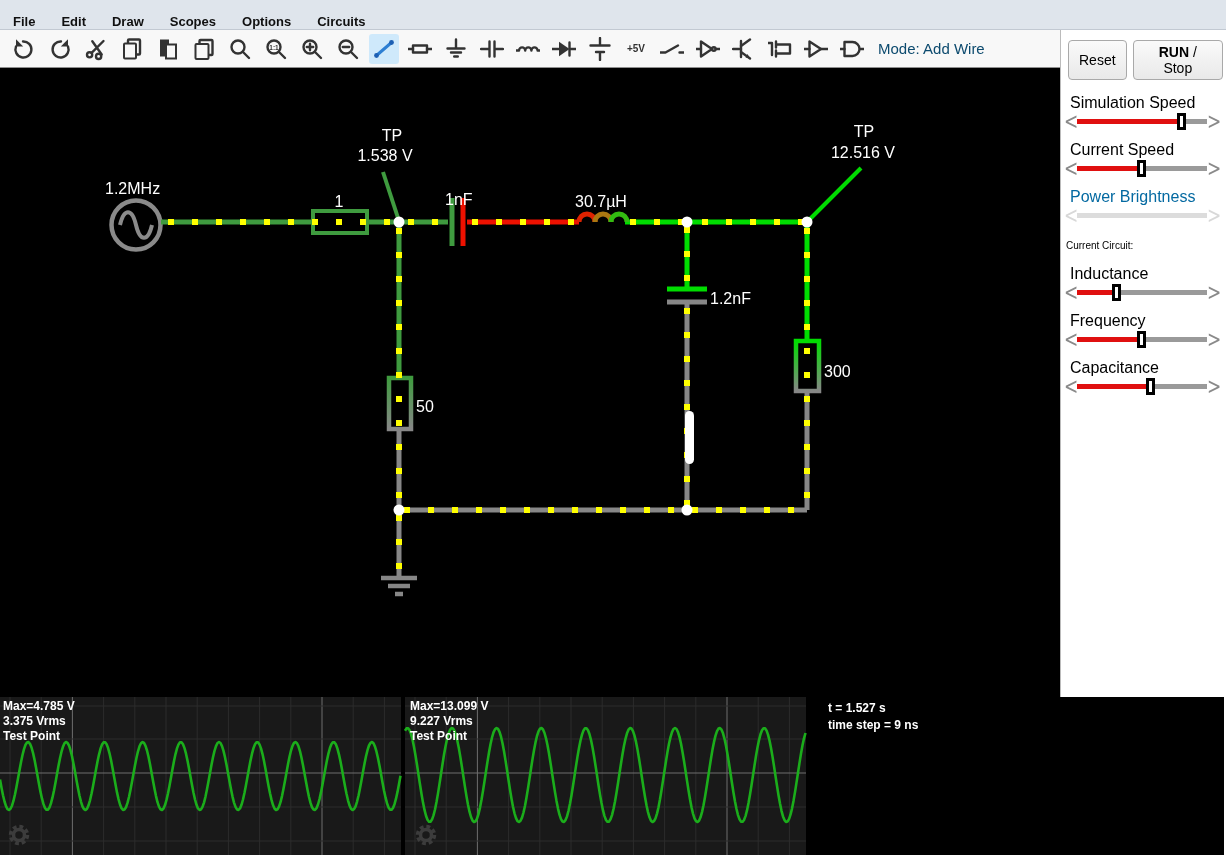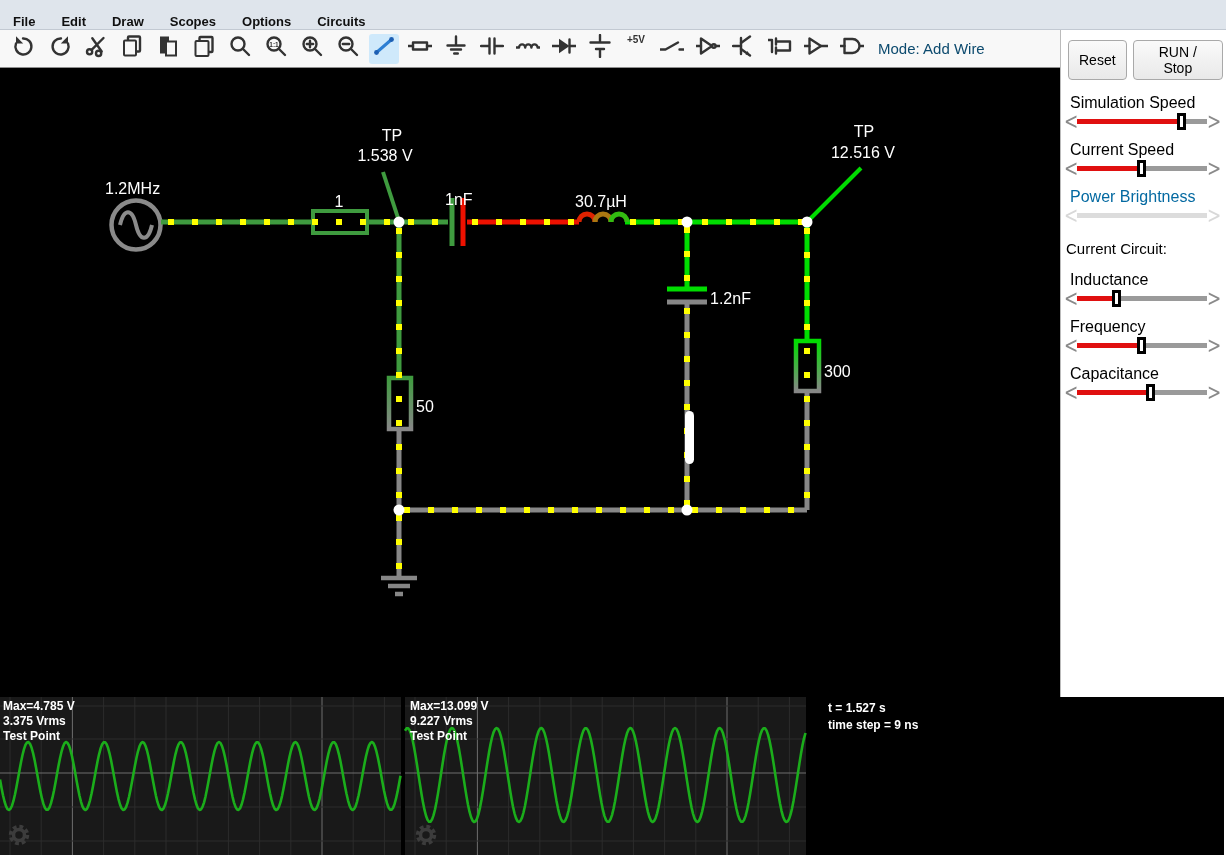--- a/index.html
+++ b/index.html
@@ -8,48 +8,48 @@
   #app { position:relative; width:1226px; height:855px; background:#fff; }
 
   
   #menubar { position:absolute; left:0; top:0; width:1226px; height:30px;
     background:#dfe5ec; border-bottom:1px solid #c2c9d2; display:flex; align-items:flex-end; }
   .menu-item { font-size:13px; font-weight:bold; color:#101010; padding:0 13px; cursor:default; }
 
   
   #toolbar { position:absolute; left:0; top:30px; width:1060px; height:38px;
     background:#f8f8f8; border-bottom:1px solid #8f8f8f; display:flex; align-items:center; padding-left:6px; }
-  .tbtn { width:30px; height:30px; margin:0 3px; display:flex; align-items:flex-start; justify-content:center;
+  .tbtn { width:30px; height:30px; margin:0 3px; display:flex; align-items:center; justify-content:center;
     border-radius:3px; }
   .tbtn svg { display:block; }
   .tbtn.selected { background:#cfe9fb; }
   .ticon { stroke:#333; fill:none; stroke-width:2.4; stroke-linecap:round; stroke-linejoin:round; }
   #mode-label { font-size:15px; color:#0c4a6e; margin-left:8px; white-space:nowrap; }
   .plus5v { font-size:10px; font-weight:bold; color:#333; }
 
   
   #side-panel { position:absolute; left:1060px; top:30px; width:166px; height:825px;
     background:#fff; border-left:1px solid #bbb; padding:8px 3px 0 3px; }
   #btn-row { display:flex; gap:6px; margin:2px 0 14px 4px;border-radius:7px; }
   .btn { font-size:14px; color:#000; background:linear-gradient(#fafafa,#e9e9e9);
     border:1px solid #a9a9a9; border-radius:4px; padding:3px 10px; cursor:pointer; }
-  .btn b { font-weight:normal;text-align:center; }
+  .btn b { font-weight:bold;text-align:center; }
   .slider-group { margin-bottom:11px; }
   .slider-label { font-size:16px; color:#000; margin-left:6px; }
   .slider-group.disabled .slider-label { color:#0369a1; }
   .slider-row { display:flex; align-items:center; height:18px; }
   .sl-arrow { font-size:17px; color:#8a8a8a; width:13px; line-height:14px; text-align:center;
     font-family:"DejaVu Sans", sans-serif; transform:scaleY(1.3); cursor:pointer; }
   .slider-group.disabled .sl-arrow { color:#d8d8d8; }
   .sl-track { position:relative; width:130px; height:5px; background:#9a9a9a; }
   .slider-group.disabled .sl-track { background:#dcdcdc; }
   .sl-fill { position:absolute; left:0; top:0; height:5px; background:#e01010; }
   .sl-thumb { position:absolute; top:-6px; width:9px; height:17px; background:#fff;
     border:3px solid #000; margin-left:-5px; cursor:pointer; }
-  #current-circuit { font-size:15px; color:#000; margin:16px 0 14px 2px; }
+  #current-circuit { font-size:10px; color:#000; margin:16px 0 14px 2px; }
 
   
   #canvas { position:absolute; left:0; top:68px; width:1060px; height:629px; background:#000; }
   #canvas svg { position:absolute; left:0; top:0; }
   .ctext { fill:#fff; font-family:"Liberation Sans", sans-serif; font-size:16px; }
 
   
   #scopes { position:absolute; left:0; top:697px; width:1224px; height:158px; background:#000; }
   #scopes svg { position:absolute; left:0; top:0; }
   .scope-text { position:absolute; color:#fff; font-size:12px; font-weight:bold; line-height:15px; white-space:pre; }

